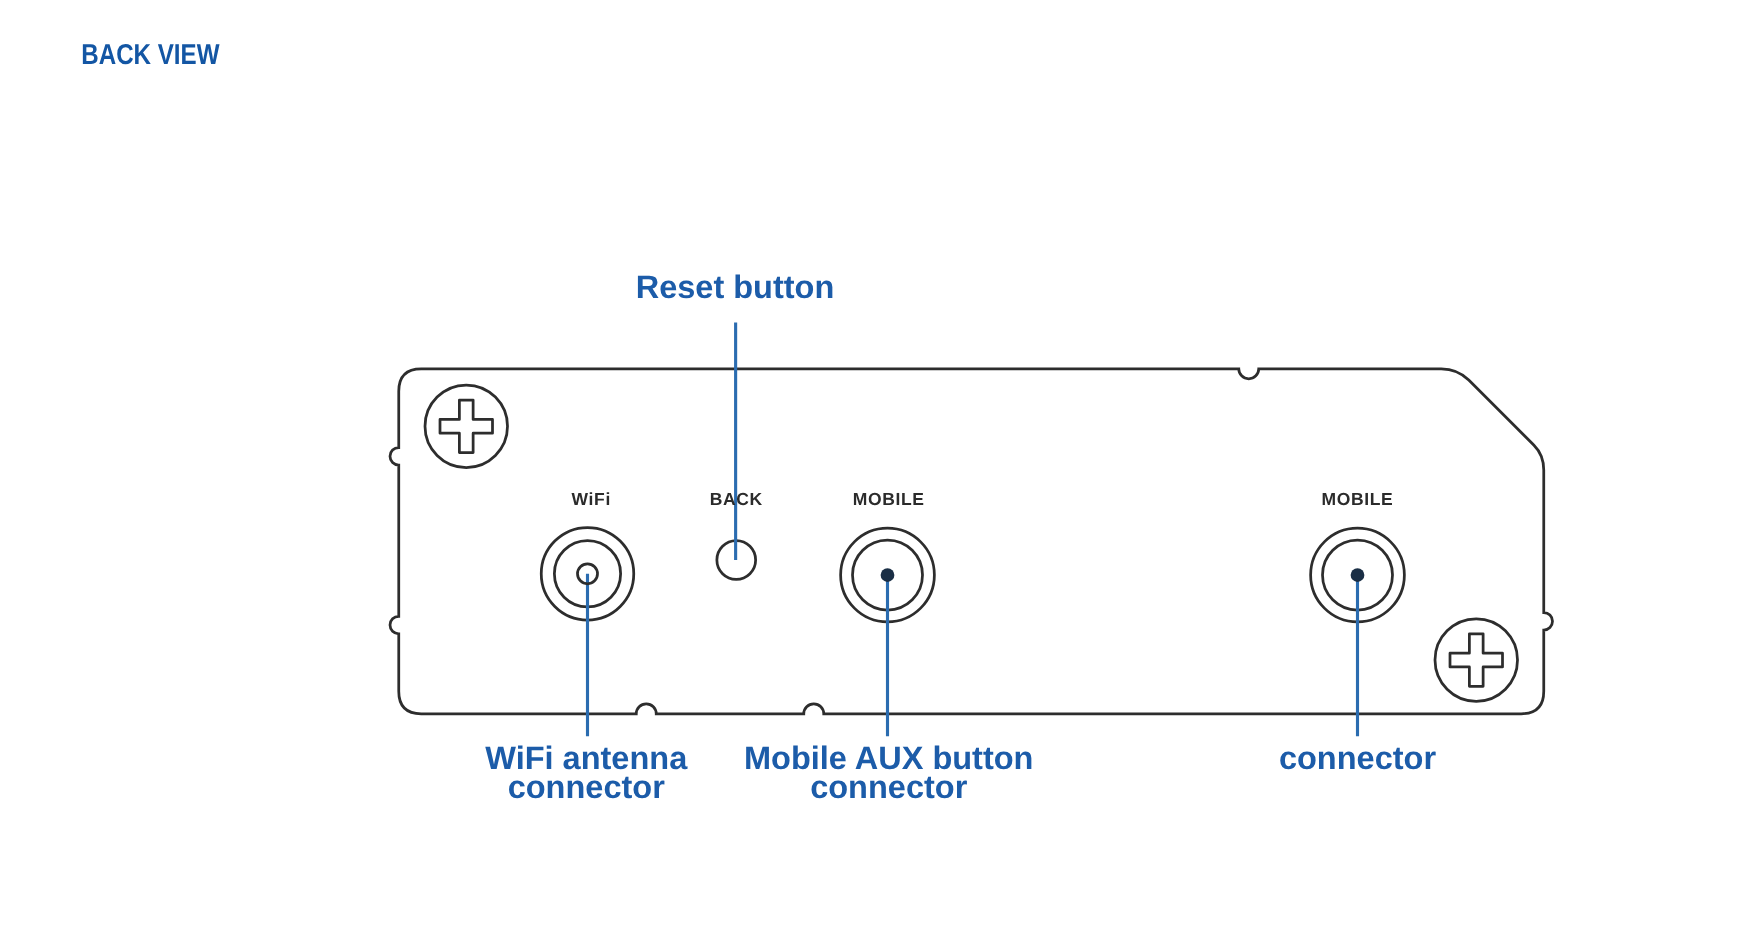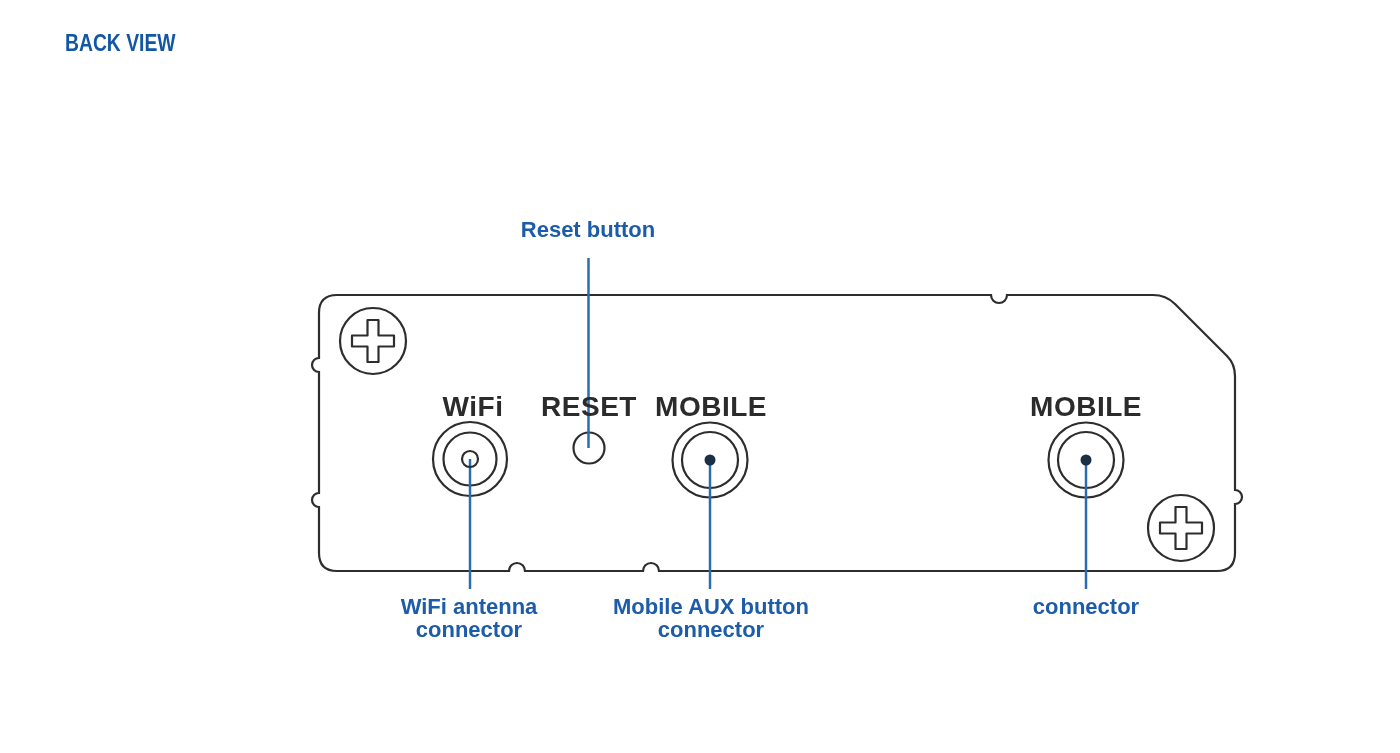--- a/index.html
+++ b/index.html
@@ -31,31 +31,31 @@
   }
   .diagram-svg {
     position: absolute;
     left: 0;
     top: 0;
   }
   .callout {
     position: absolute;
     transform: translateX(-50%);
     color: #1c5ca9;
-    font-size: 22px;
+    font-size: 26px;
     font-weight: bold;
     line-height: 23px;
     text-align: center;
     white-space: nowrap;
   }
   .port-label {
     position: absolute;
     transform: translateX(-50%);
     color: #2b2b2b;
-    font-size: 28px;
+    font-size: 14px;
     font-weight: bold;
     letter-spacing: 0.5px;
     text-align: center;
     white-space: nowrap;
   }
 </style>
 </head>
 <body>
 
 <div class="page">
@@ -123,21 +123,21 @@
 
     <circle cx="447" cy="459" r="8" fill="none" stroke="#2d2d2d" stroke-width="2.2"></circle>
 
     <circle cx="687" cy="460" r="5.5" fill="#1a2e45"></circle>
     <circle cx="1063" cy="460" r="5.5" fill="#1a2e45"></circle>
   </svg>
 
   <div class="callout" style="left:565px; top:218px;">Reset button</div>
 
   <div class="port-label" style="left:450px; top:391px;">WiFi</div>
-  <div class="port-label" style="left:566px; top:391px;">RESET</div>
+  <div class="port-label" style="left:566px; top:391px;">BACK</div>
   <div class="port-label" style="left:688px; top:391px;">MOBILE</div>
   <div class="port-label" style="left:1063px; top:391px;">MOBILE</div>
 
   <div class="callout" style="left:446px; top:595px;">
     <div>WiFi antenna</div>
     <div>connector</div>
   </div>
 
   <div class="callout" style="left:688px; top:595px;">
     <div>Mobile AUX button</div>

